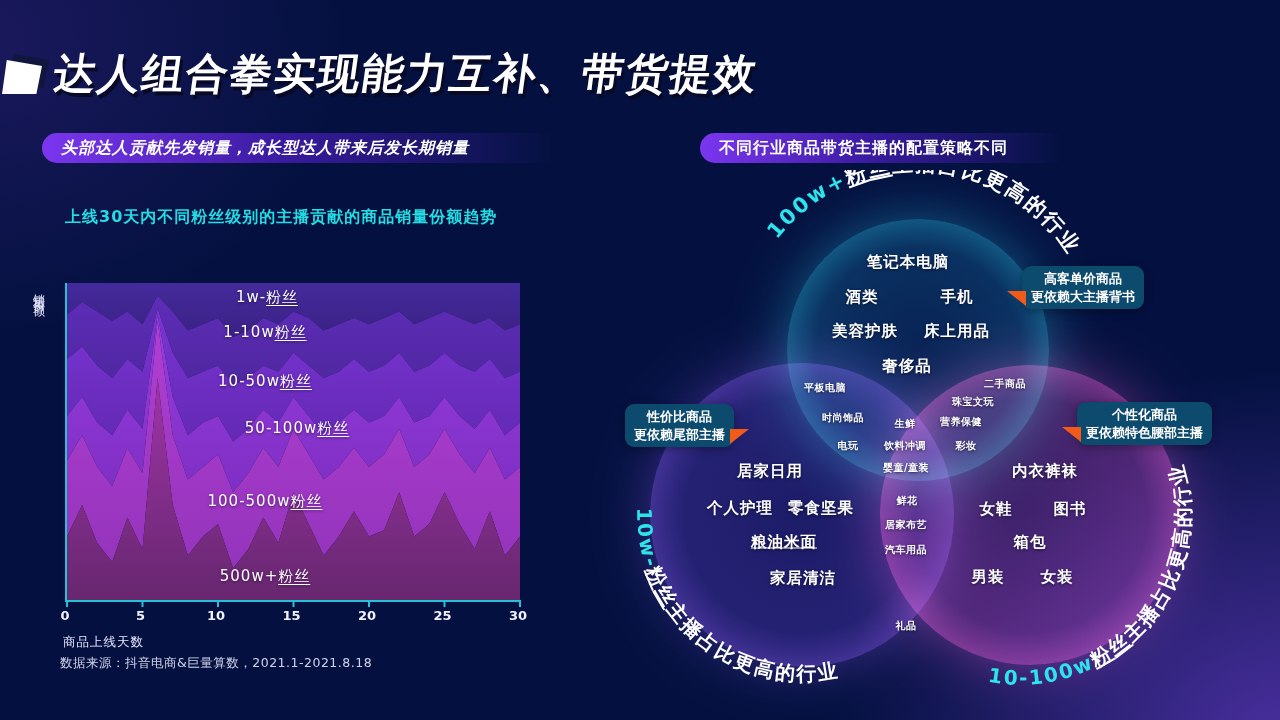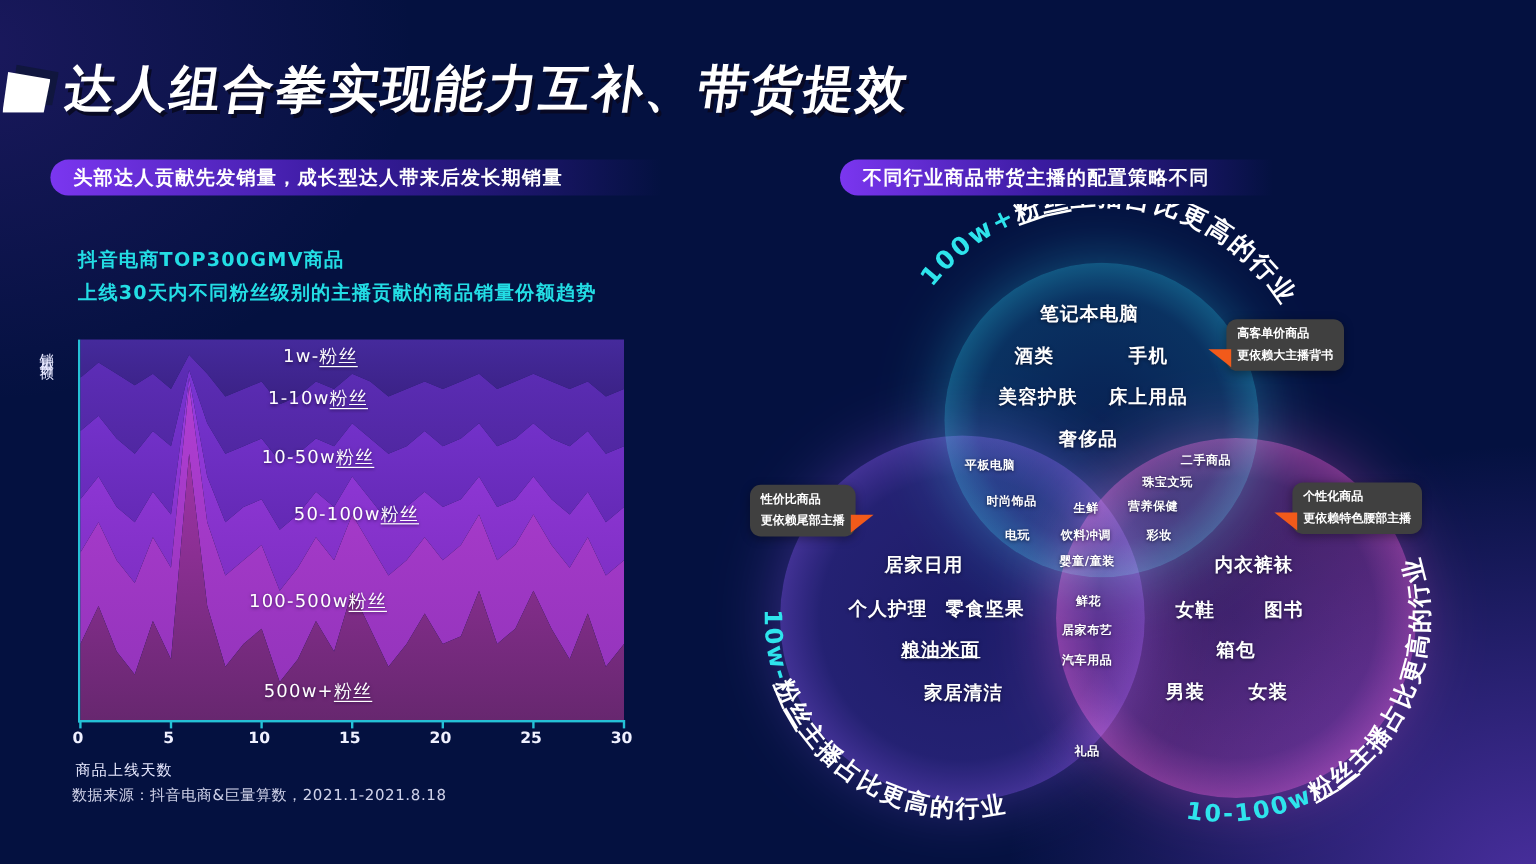--- a/index.html
+++ b/index.html
@@ -19,21 +19,21 @@
   .marker{position:absolute;left:2px;top:60px;width:40px;height:34px;background:#ffffff;
     clip-path:polygon(12% 0,100% 18%,86% 100%,0 100%);}
   .page-title{position:absolute;left:54px;top:48px;margin:0;font-size:42px;line-height:52px;
     font-weight:900;letter-spacing:2px;transform:skewX(-8deg);
     text-shadow:3px 4px 0 rgba(8,10,35,0.95);white-space:nowrap;}
 
   
   .pill{position:absolute;height:30px;border-radius:16px;display:flex;align-items:center;
     background:linear-gradient(90deg,#7b36f0 0%,#3a1ba0 45%,rgba(18,20,70,0) 96%);}
   .pill span{font-size:16px;font-weight:700;letter-spacing:1px;padding-left:19px;white-space:nowrap;}
-  .pill-left{left:42px;top:133px;width:531px;}
+  .pill-left{left:42px;top:133px;width:531px;font-style:italic;}
   .pill-right{left:700px;top:133px;width:376px;}
 
   
   .chart-title{position:absolute;left:65px;top:203px;font-size:16px;line-height:27px;
     font-weight:700;color:#23dde4;letter-spacing:1px;}
   .y-label{position:absolute;left:30px;top:285px;writing-mode:vertical-rl;font-size:12px;
     letter-spacing:3px;color:#e8e9ff;}
   .chart-plot{position:absolute;left:65px;top:283px;width:453px;height:317px;
     border-left:2px solid #25c1d6;border-bottom:2px solid #25c1d6;}
   .chart-plot svg{position:absolute;left:0;top:0;overflow:visible;}
@@ -58,43 +58,42 @@
     background:radial-gradient(circle,rgba(142,38,126,0.36) 0%,rgba(176,48,148,0.38) 55%,rgba(235,80,195,0.70) 87%,rgba(255,150,228,0.95) 96%,rgba(235,80,195,0) 100%);
     box-shadow:0 0 55px rgba(235,80,195,0.40);}
   #arc-svg{position:absolute;left:0;top:0;}
   .arc-text{font-weight:700;fill:#ffffff;letter-spacing:2px;}
   .arc-num{fill:#2ee4ec;}
   .arc-fans{text-decoration:underline;}
   .vitem{position:absolute;transform:translate(-50%,-50%);white-space:nowrap;font-weight:700;
     text-shadow:0 1px 3px rgba(5,8,30,0.7);}
   .vi-big{font-size:15.5px;letter-spacing:1px;}
   .vi-small{font-size:10px;letter-spacing:0.5px;}
-  .callout{position:absolute;background:#404040;border-radius:9px;color:#fff;font-weight:700;
-    font-size:10px;line-height:17.5px;padding:4px 9px;white-space:nowrap;
+  .callout{position:absolute;background:#0c4a6e;border-radius:9px;color:#fff;font-weight:700;
+    font-size:13px;line-height:17.5px;text-align:center;padding:4px 9px;white-space:nowrap;
     box-shadow:0 2px 8px rgba(0,0,0,0.35);}
   .callout::after{content:'';position:absolute;width:0;height:0;}
   .co-tail-left::after{left:-15px;bottom:3px;border-top:15px solid #f25a1a;border-left:19px solid transparent;}
   .co-tail-right::after{right:-15px;bottom:3px;border-top:15px solid #f25a1a;border-right:19px solid transparent;}
 </style>
 </head>
 <body>
 
 <div class="marker-shadow"></div>
 <div class="marker"></div>
 <h1 class="page-title">达人组合拳实现能力互补、带货提效</h1>
 
 <div class="pill pill-left">
   <span>头部达人贡献先发销量，成长型达人带来后发长期销量</span>
 </div>
 <div class="pill pill-right">
   <span>不同行业商品带货主播的配置策略不同</span>
 </div>
 
 <div class="chart-title">
-  <div>抖音电商TOP300GMV商品</div>
   <div>上线30天内不同粉丝级别的主播贡献的商品销量份额趋势</div>
 </div>
 <div class="y-label">销量份额</div>
 
 <div class="chart-plot">
   <svg id="chart-svg" width="453" height="317" viewBox="0 0 453 317" preserveAspectRatio="none">
       <defs>
         <linearGradient id="band-g0" x1="0" y1="0" x2="0" y2="1">
           <stop offset="0%" stop-color="#452a9c"></stop>
           <stop offset="100%" stop-color="#3a2184"></stop>

